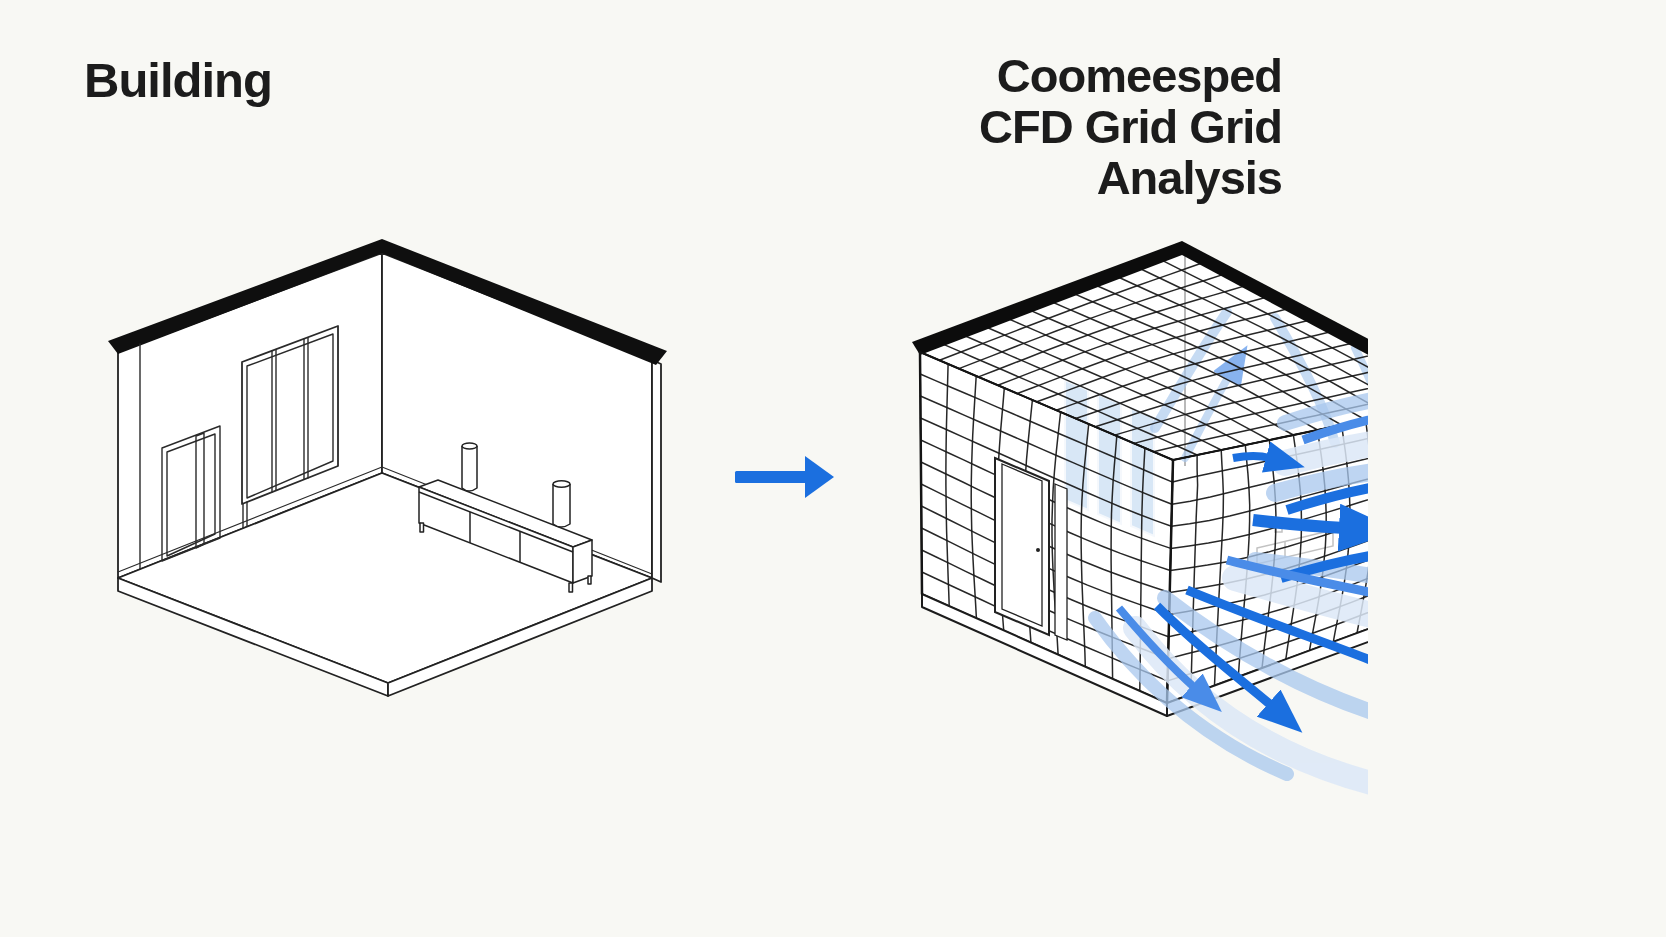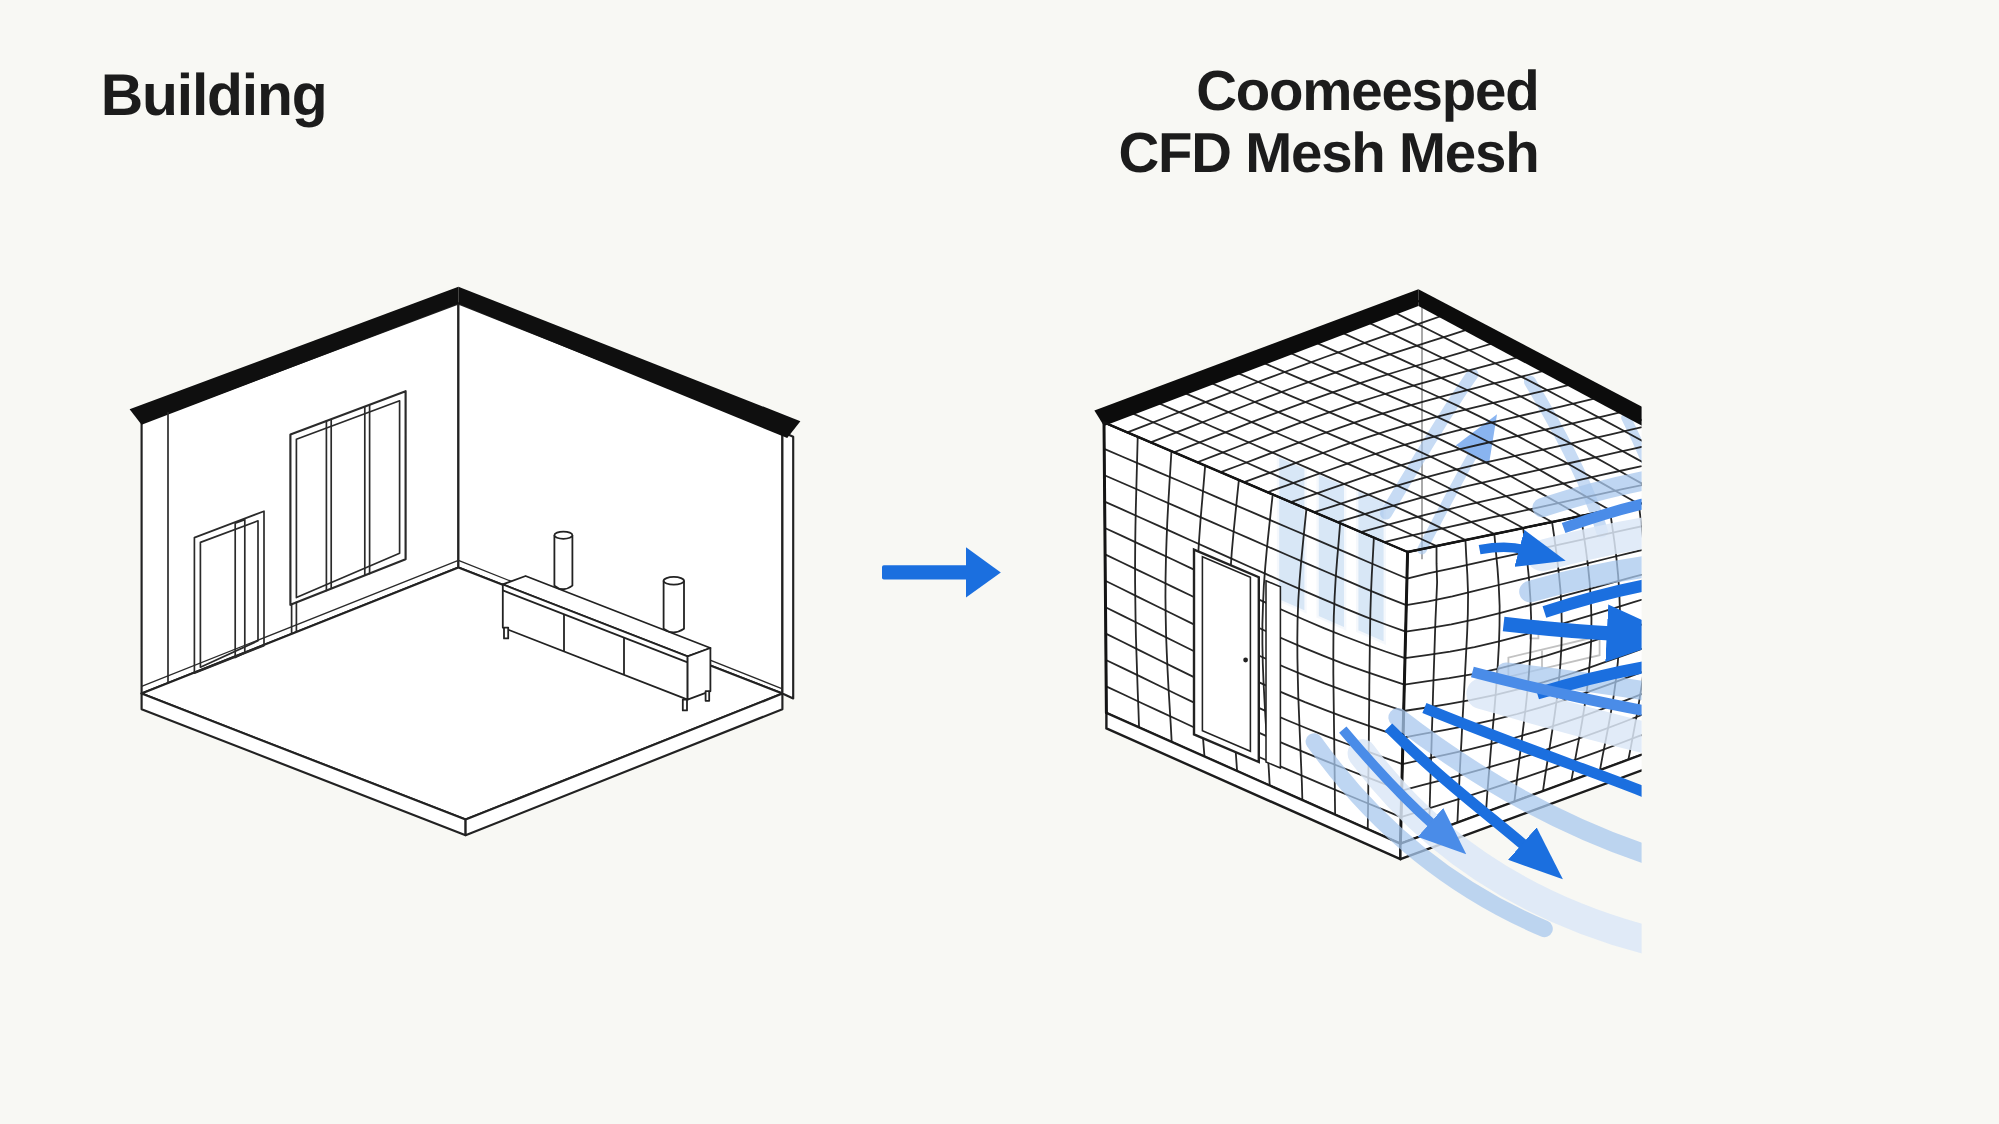--- a/index.html
+++ b/index.html
@@ -26,21 +26,22 @@
 <body>
 
 <div class="canvas">
 
   <div class="title title-left">
     <span class="tline">Building</span>
   </div>
 
   <div class="title title-right">
     <span class="tline">Coomeesped</span>
-    <span class="tline">CFD Mesh Mesh</span>
+    <span class="tline">CFD Grid Grid</span>
+    <span class="tline">Analysis</span>
   </div>
   <div class="stray-mark"></div>
 
   <svg id="room-svg" class="illus" viewBox="0 0 620 490">
     <g stroke="#222" stroke-width="1.8" fill="#ffffff" stroke-linejoin="round">
       <polygon points="332,33 68,132 68,358 332,253"></polygon>
       <polygon points="332,33 602,140 602,358 332,253"></polygon>
       <polygon points="332,253 68,358 338,463 602,358"></polygon>
       <polygon points="68,358 338,463 338,476 68,371"></polygon>
       <polygon points="338,463 602,358 602,371 338,476"></polygon>

